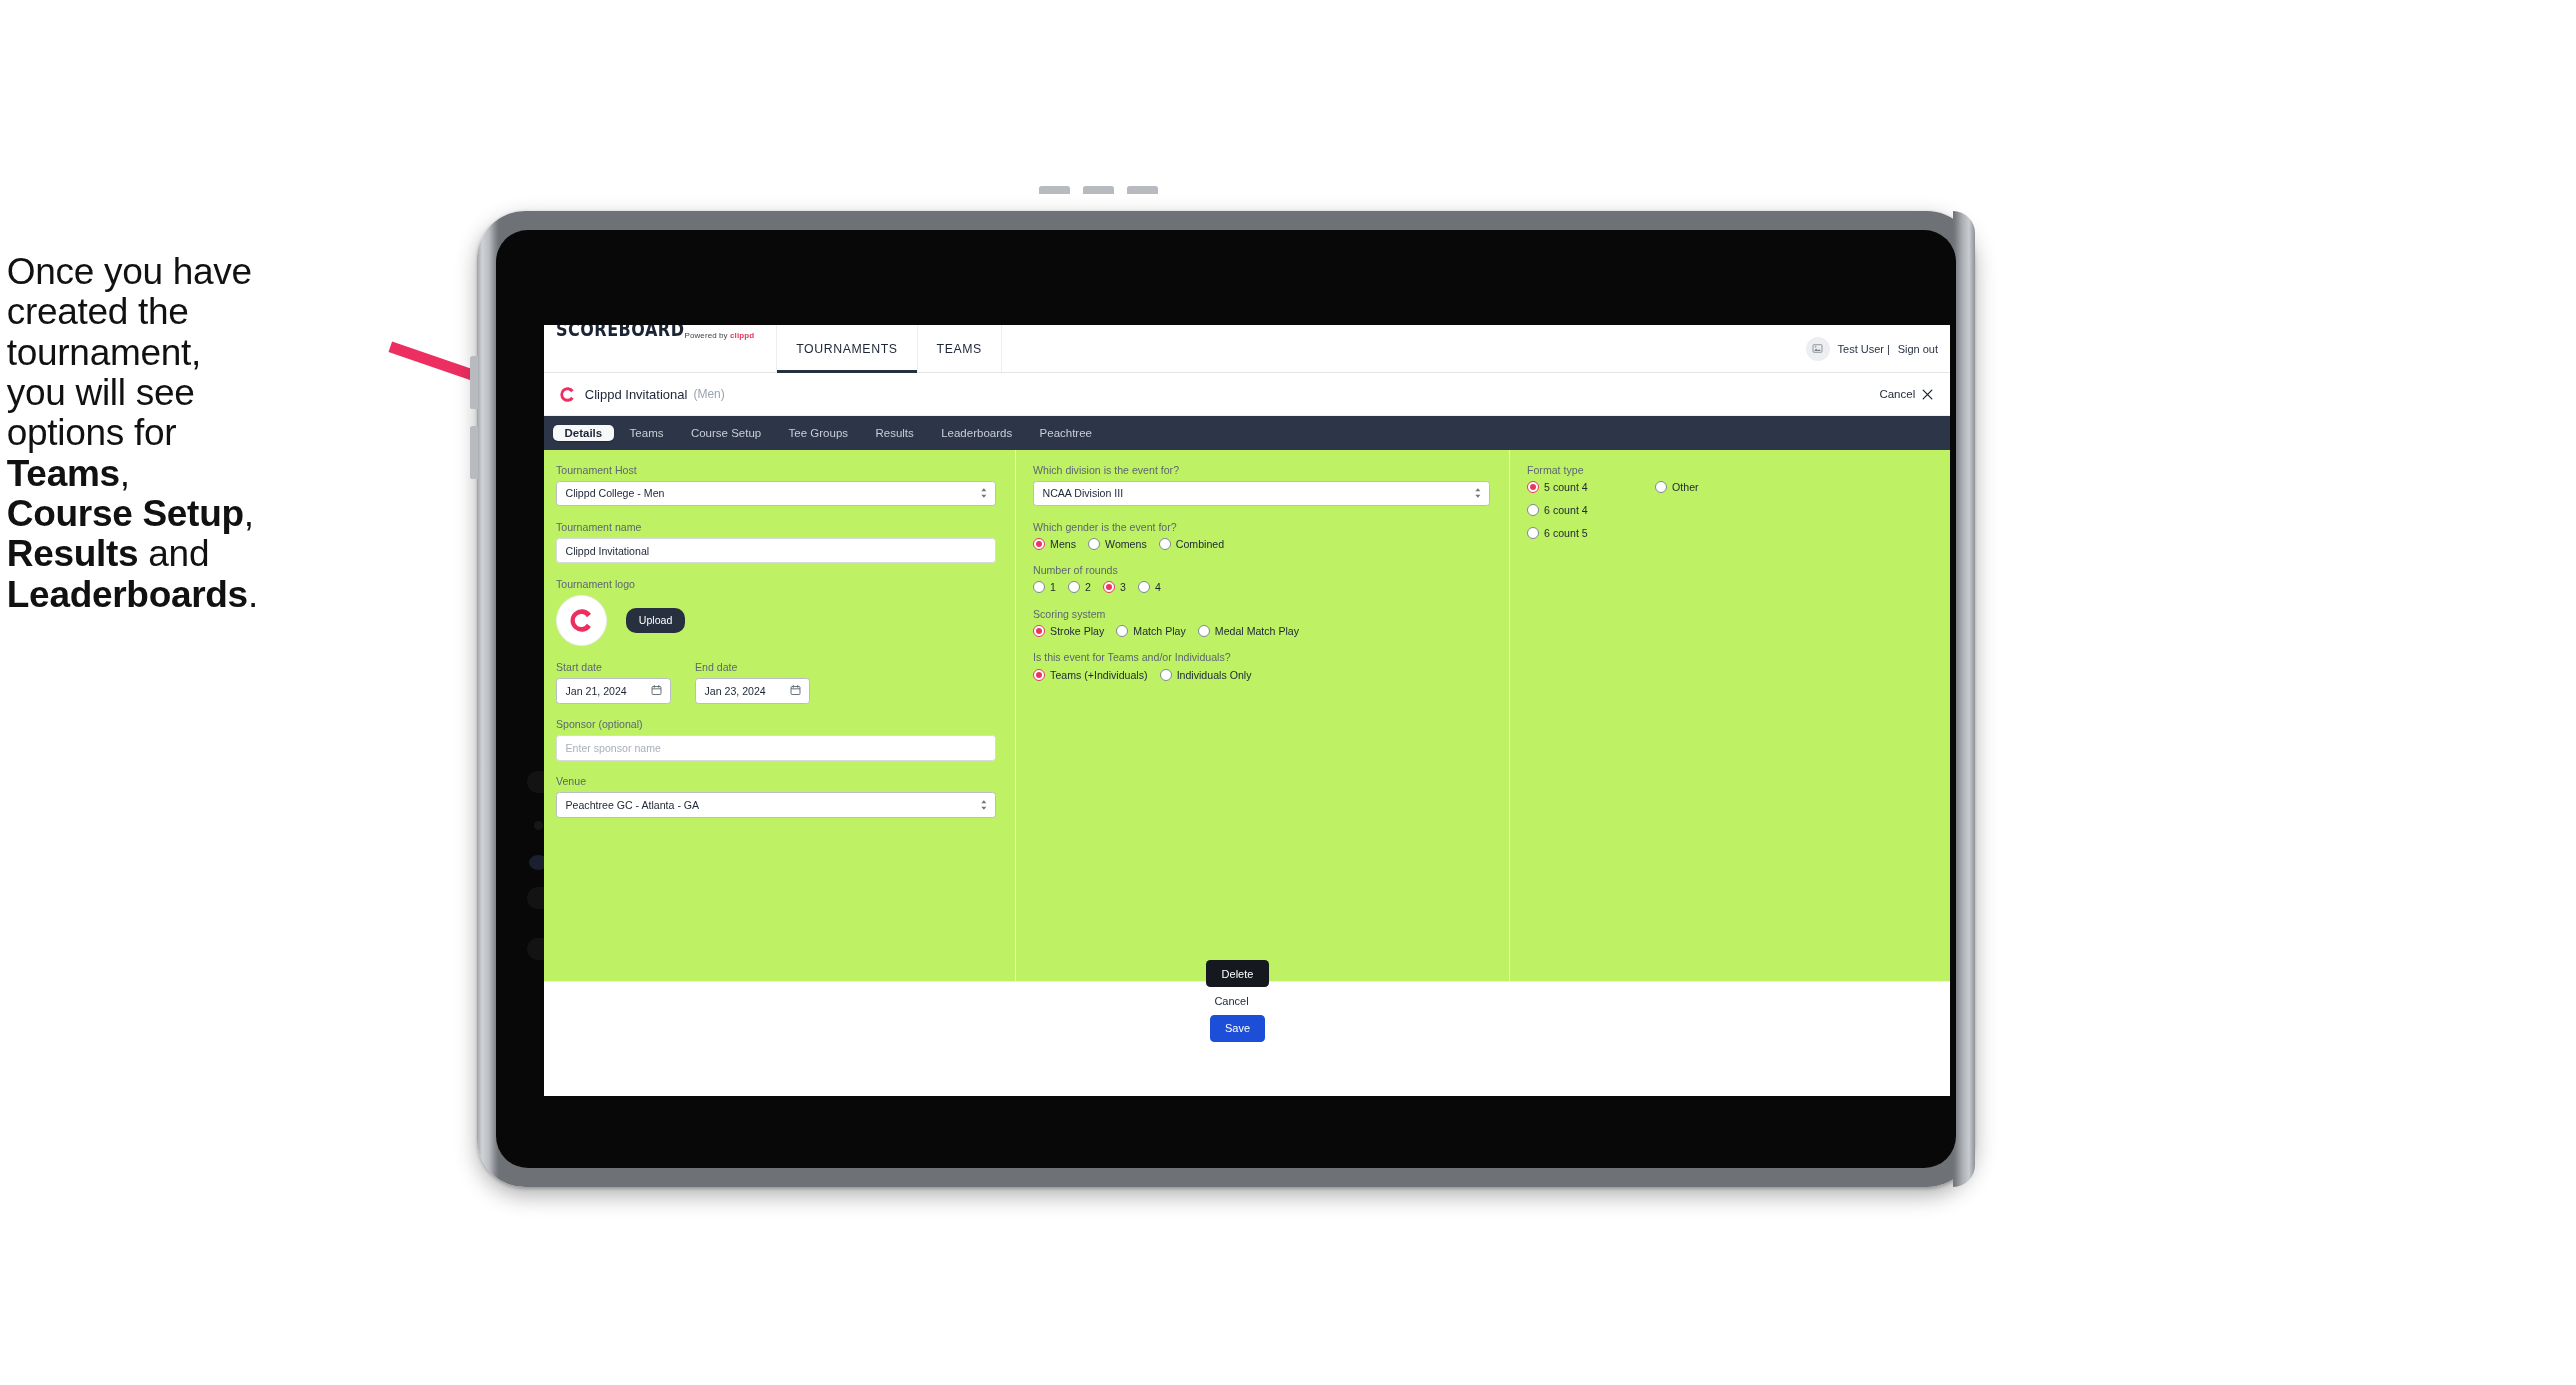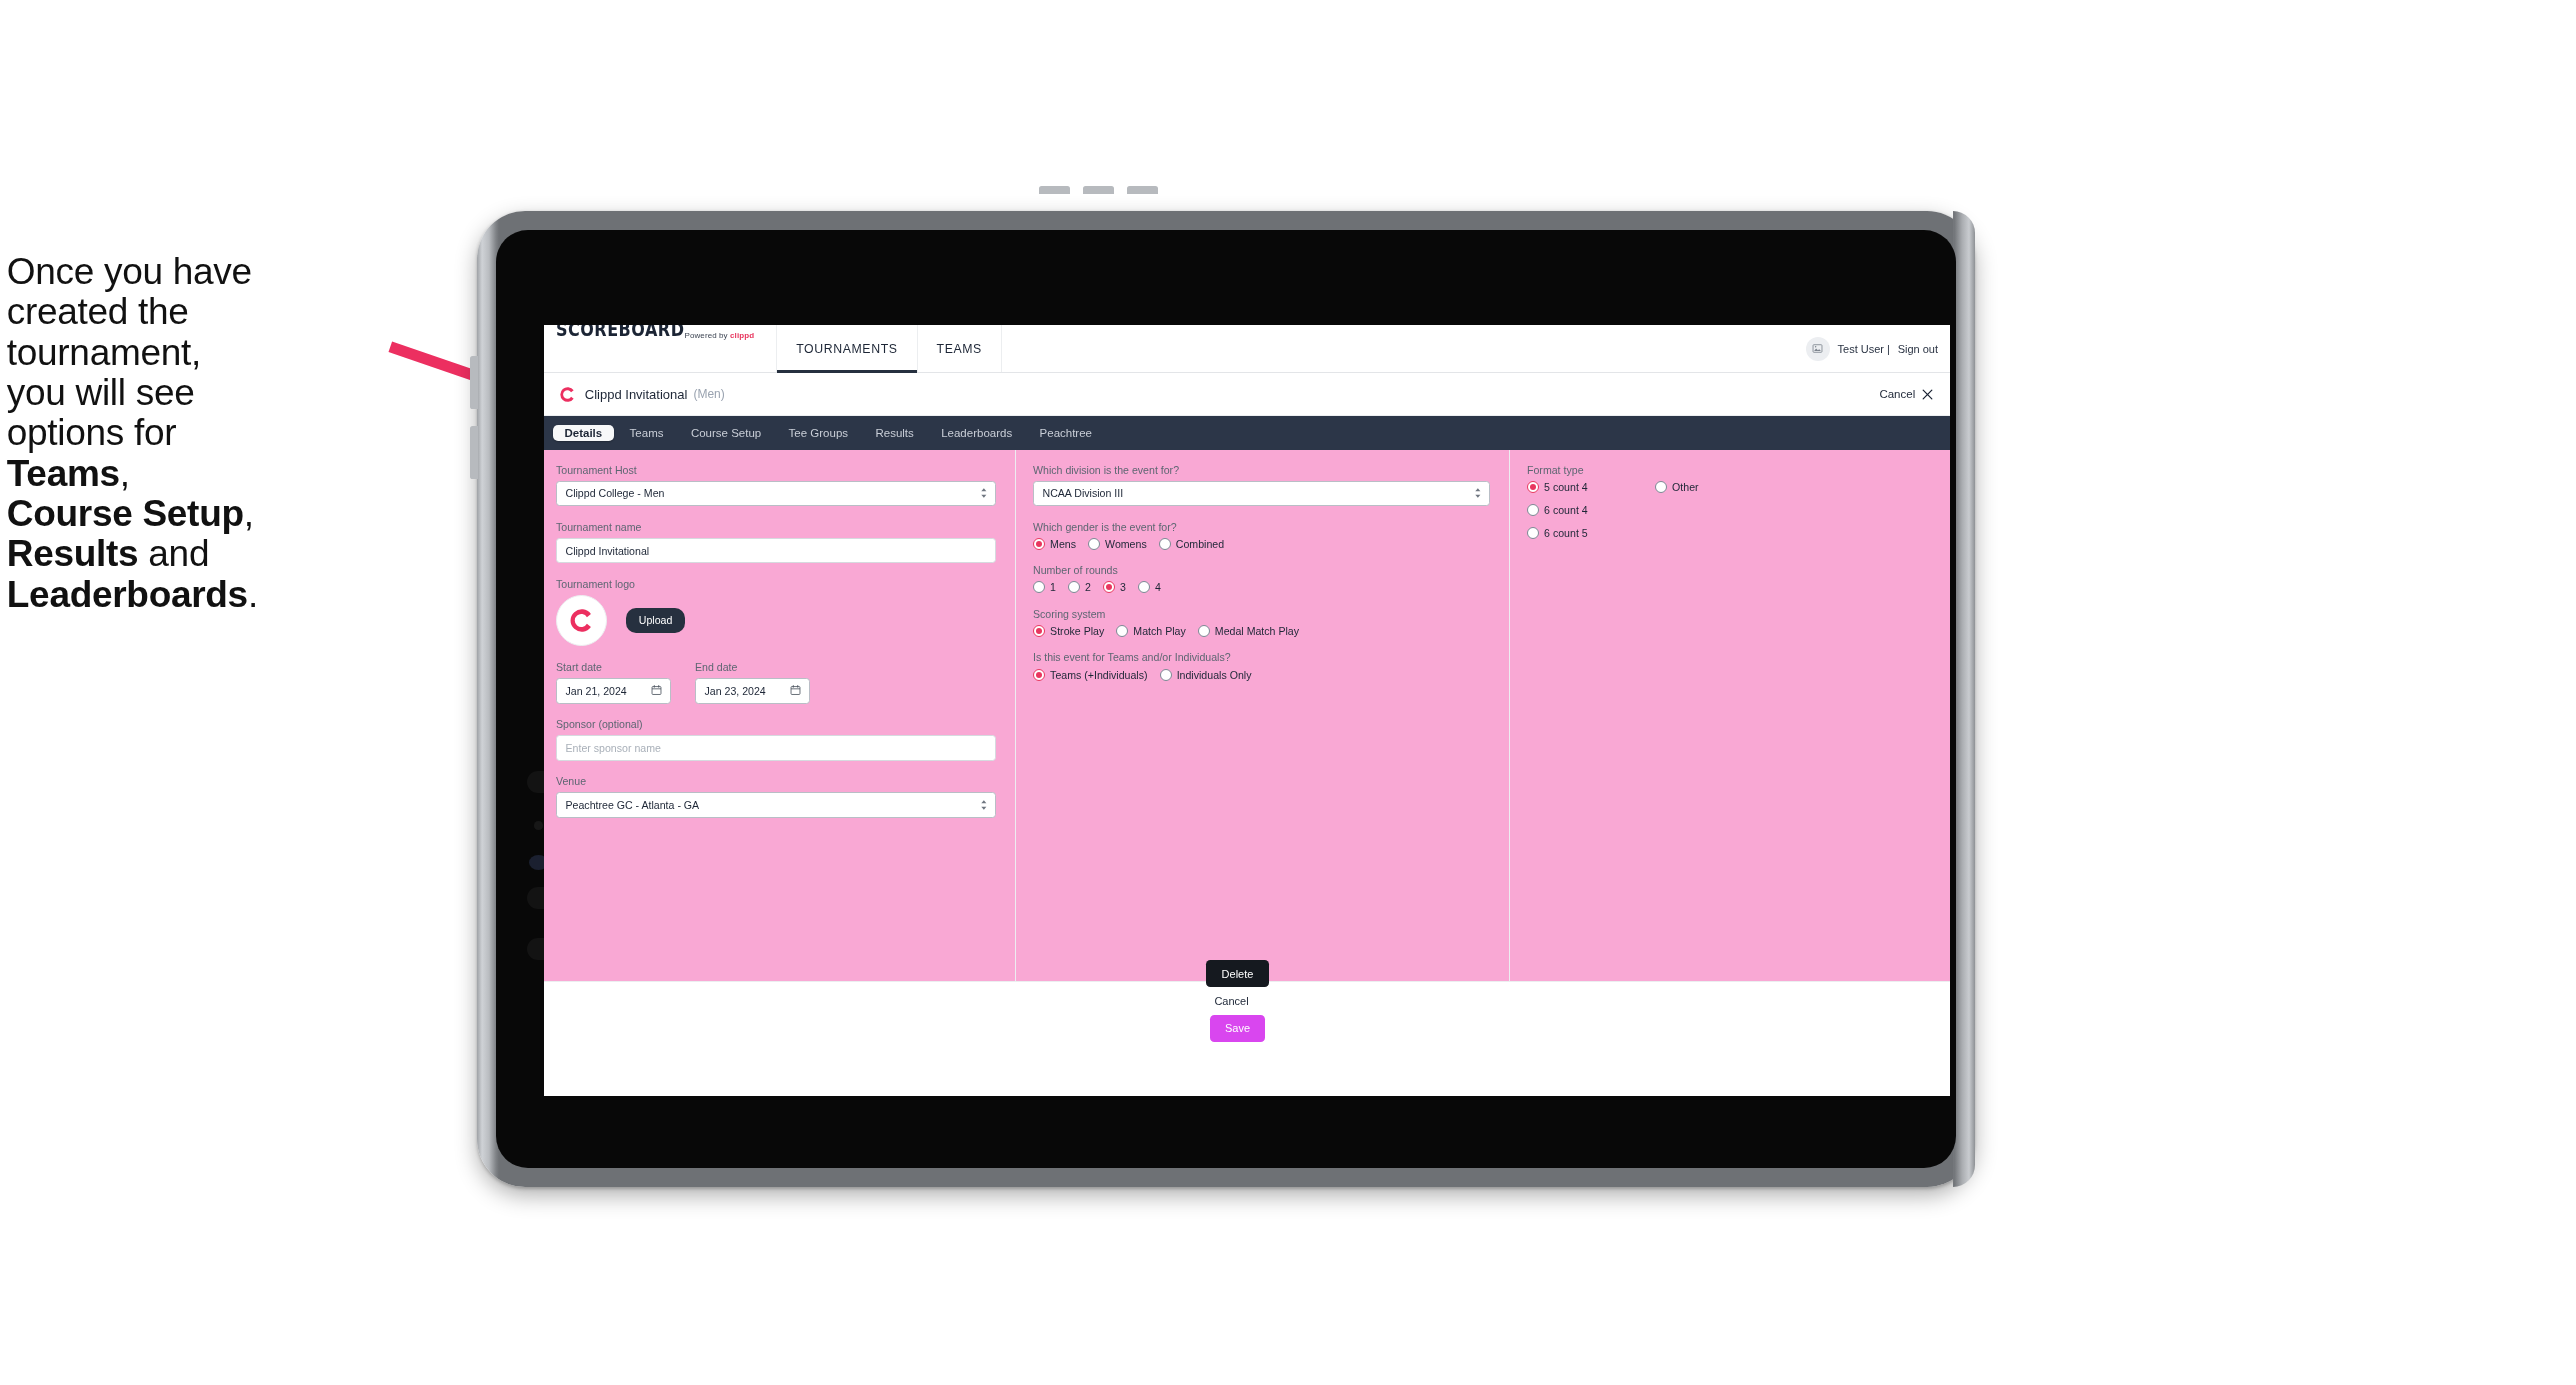--- a/index.html
+++ b/index.html
@@ -212,21 +212,21 @@
     background: #f7f8f9;
     color: #1d2636;
     font-weight: 700;
     box-shadow: 0 0.9px 1.7px rgba(0,0,0,0.25);
   }
 
   
   .content {
     display: flex;
     height: 531px;
-    background: #f9a8d4;
+    background: #bef264;
   }
   .col {
     padding: 13.6px 19px 0 12px;
   }
   .col-left   { width: 472px; border-right: 0.9px solid #eceef0; }
   .col-mid    { width: 494px; border-right: 0.9px solid #eceef0; padding-left: 17px; }
   .col-right  { flex: 1; padding-left: 17px; }
 
   .field-label {
     font-size: 10.6px;
@@ -319,21 +319,21 @@
   }
   .btn {
     font-size: 11px;
     border-radius: 4.3px;
     padding: 7.7px 15.3px;
     cursor: pointer;
   }
   .btn-delete { background: #15191f; color: #fff; }
   .btn-sep { width: 0.9px; height: 24px; background: #dfe2e6; margin: 0 15.3px; }
   .btn-cancel { color: #1d2636; background: transparent; margin-right: 12px; }
-  .btn-save { background: #d946ef; color: #ffffff; }
+  .btn-save { background: #1d4ed8; color: #ffffff; }
 </style>
 </head>
 <body>
 
 <div class="annotation">
   <div>Once you have</div>
   <div>created the</div>
   <div>tournament,</div>
   <div>you will see</div>
   <div>options for</div>

